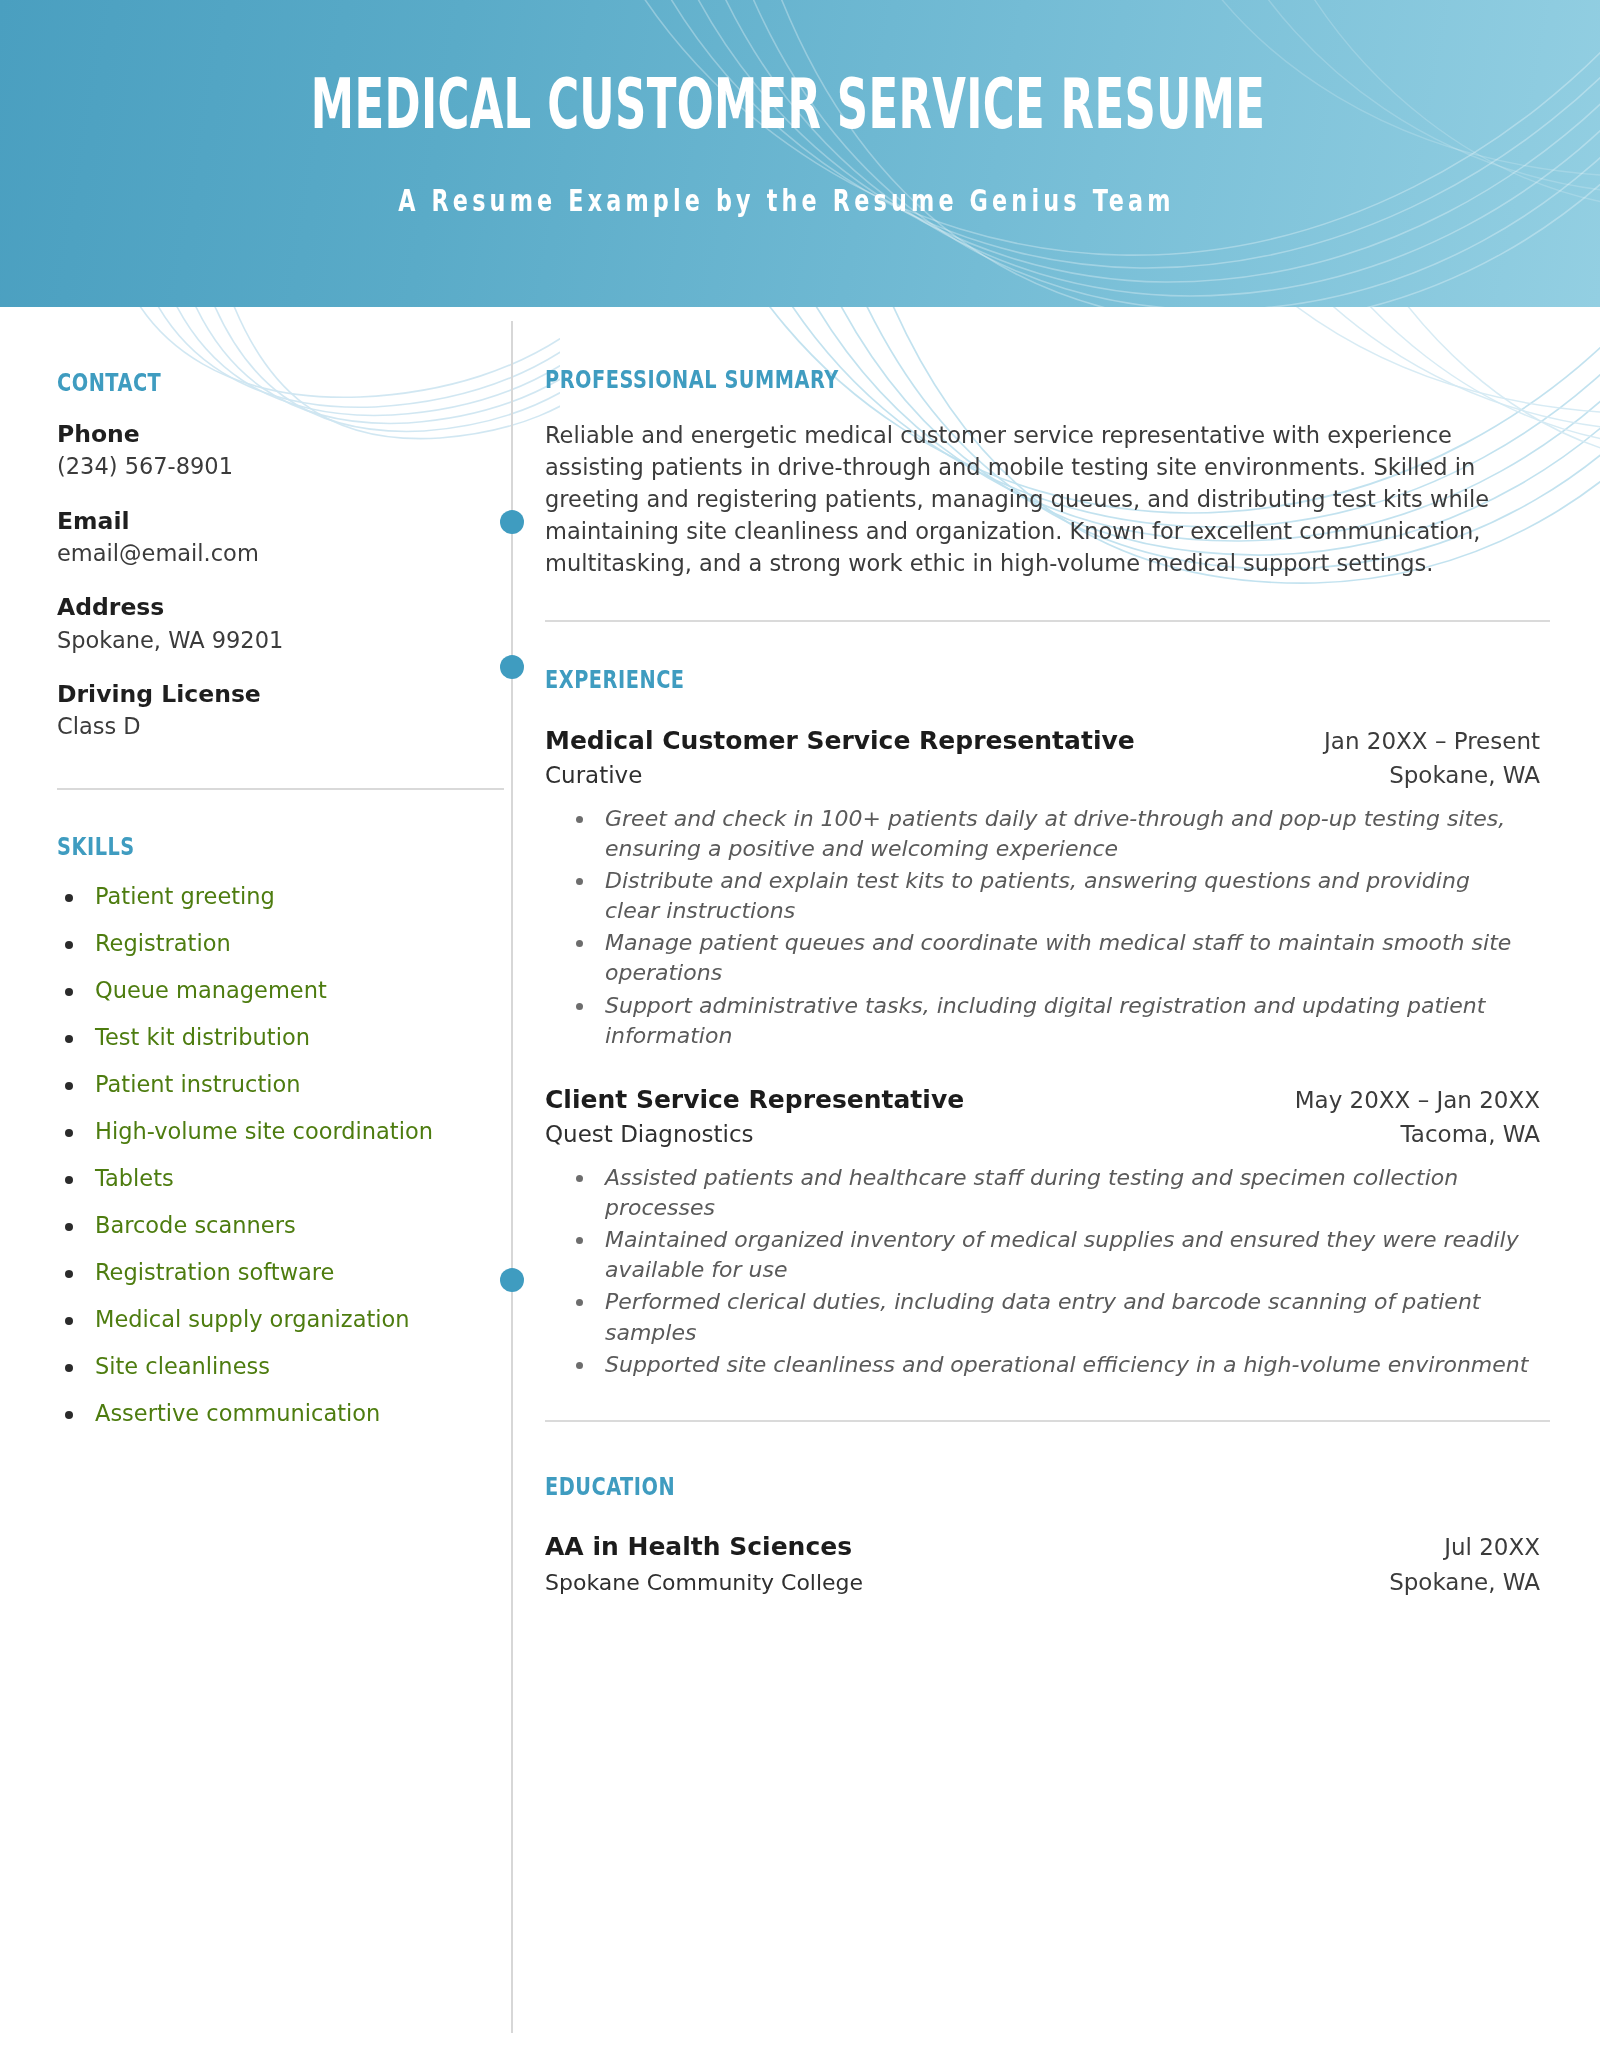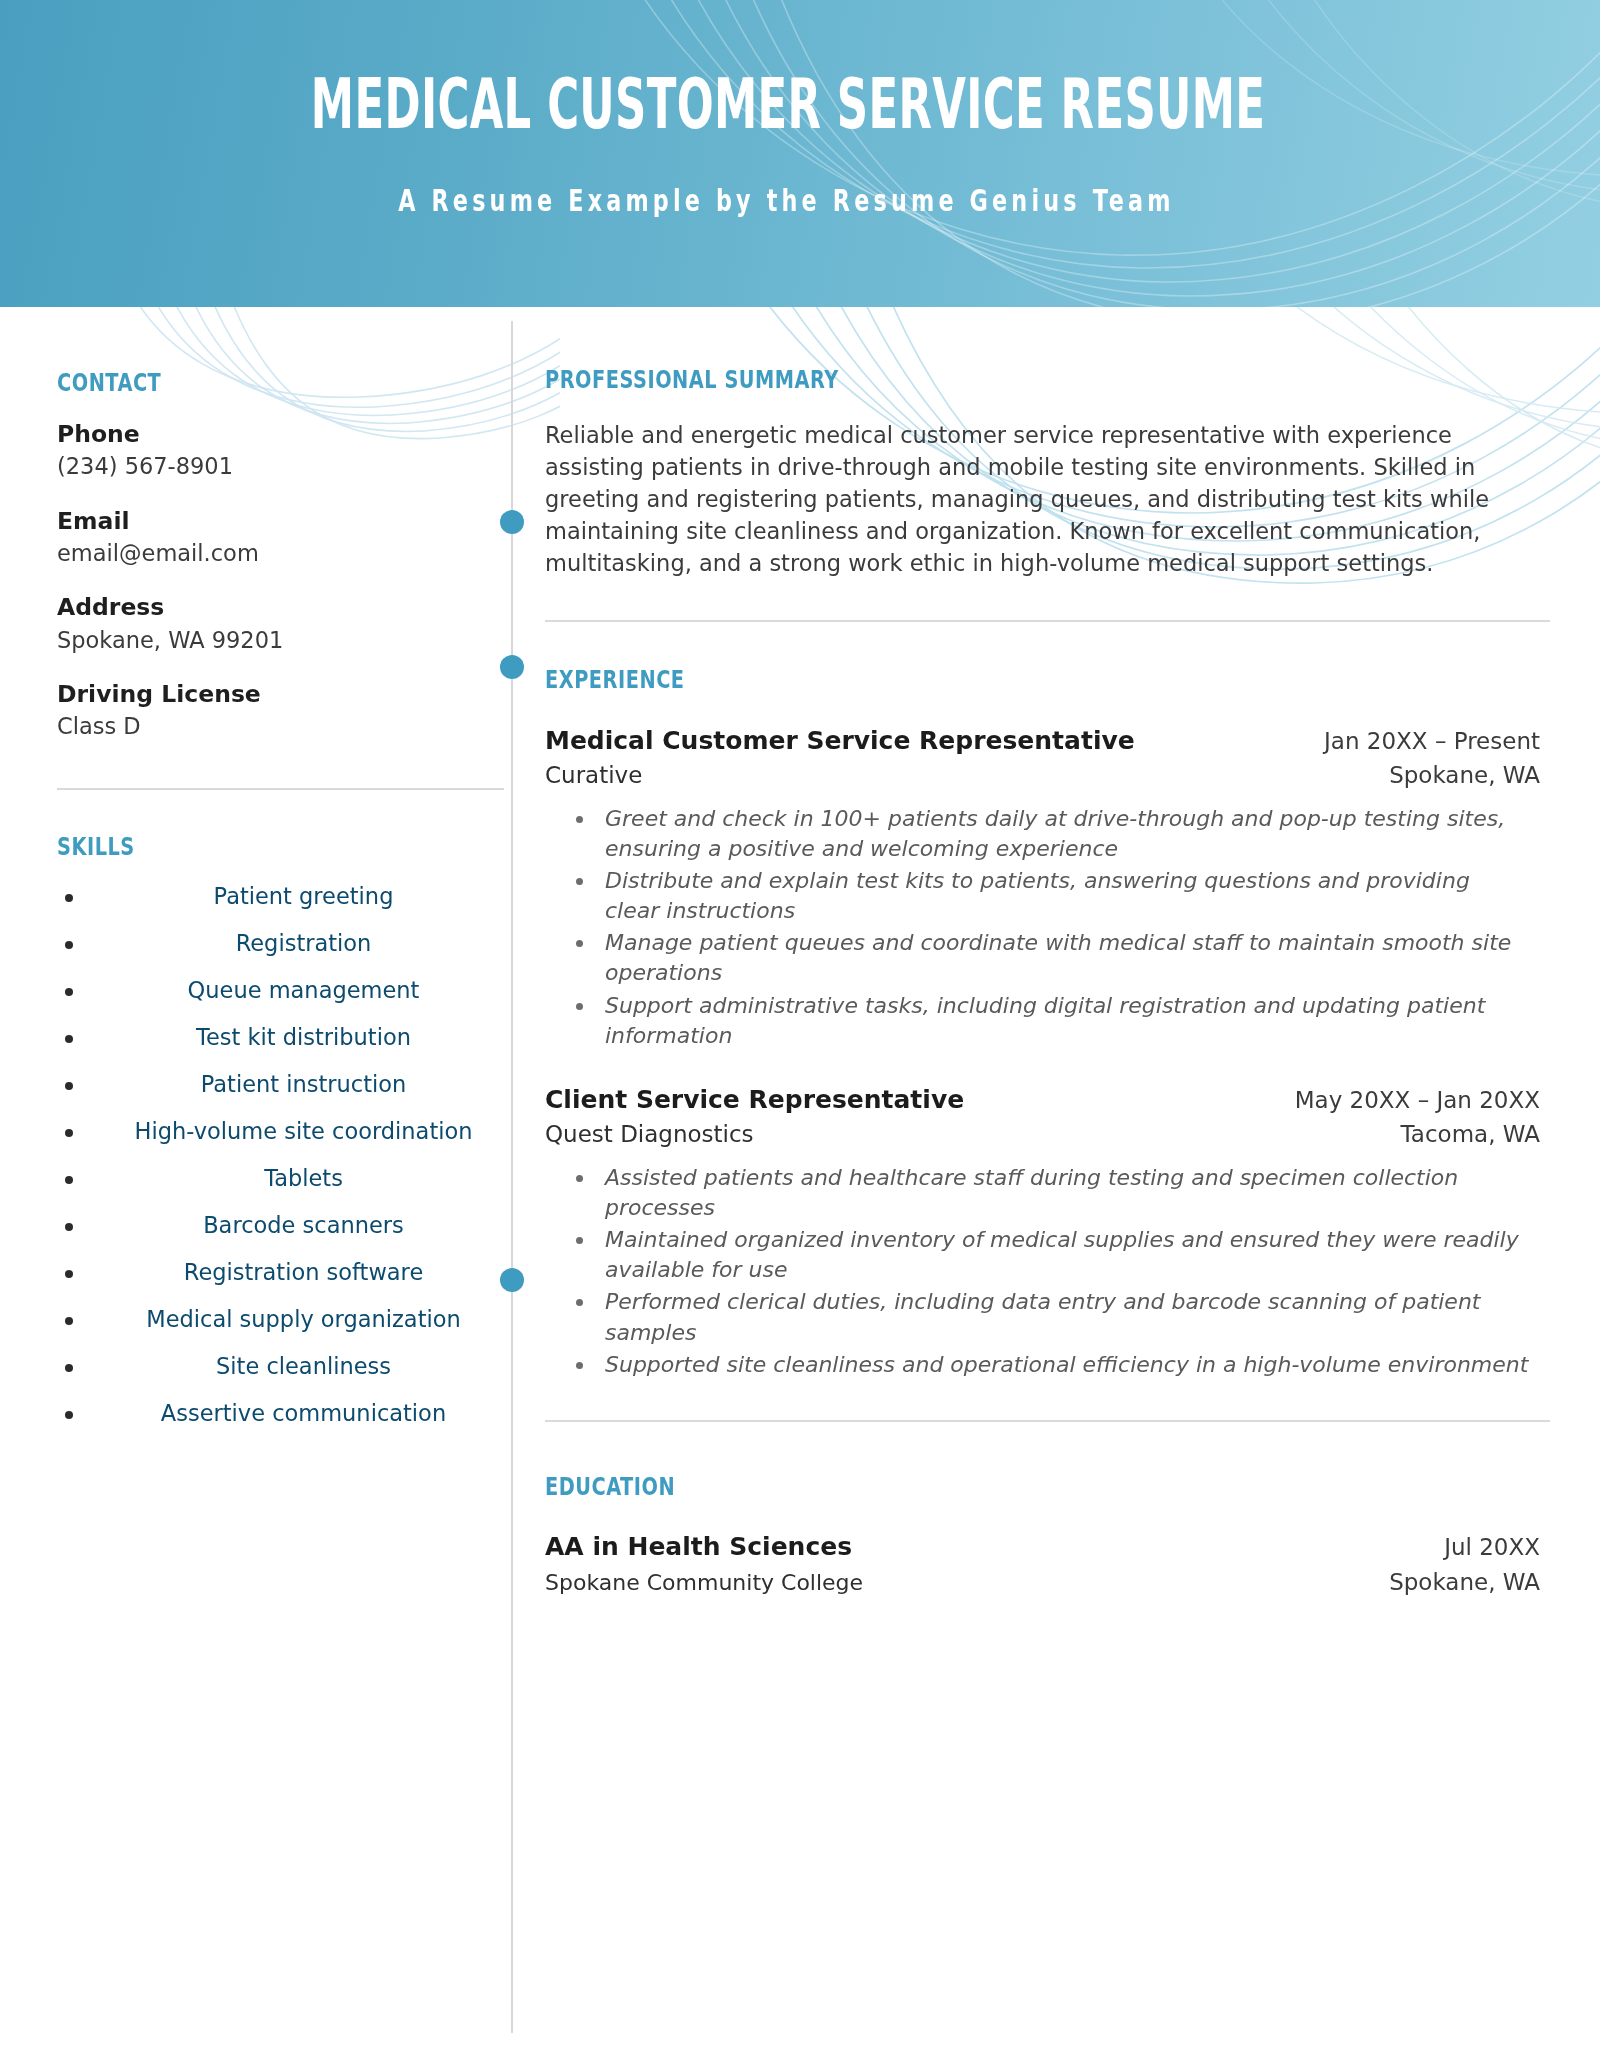--- a/index.html
+++ b/index.html
@@ -188,24 +188,23 @@
   #skills-heading { margin-top: 44px; }
   ul.skills-list {
     list-style: none;
     margin: 26px 0 0 0;
     padding: 0;
   }
   ul.skills-list li {
     position: relative;
     padding-left: 38px;
     font-size: 22.5px;
-    color: #0c4a6e;
+    color: #4d7c0f;
     line-height: 1.0;
     margin-bottom: 24.5px;
-    text-align: center;
   }
   ul.skills-list li::before {
     content: "";
     position: absolute;
     left: 8px;
     top: 9px;
     width: 8px;
     height: 8px;
     border-radius: 50%;
     background: #2b2b2b;

